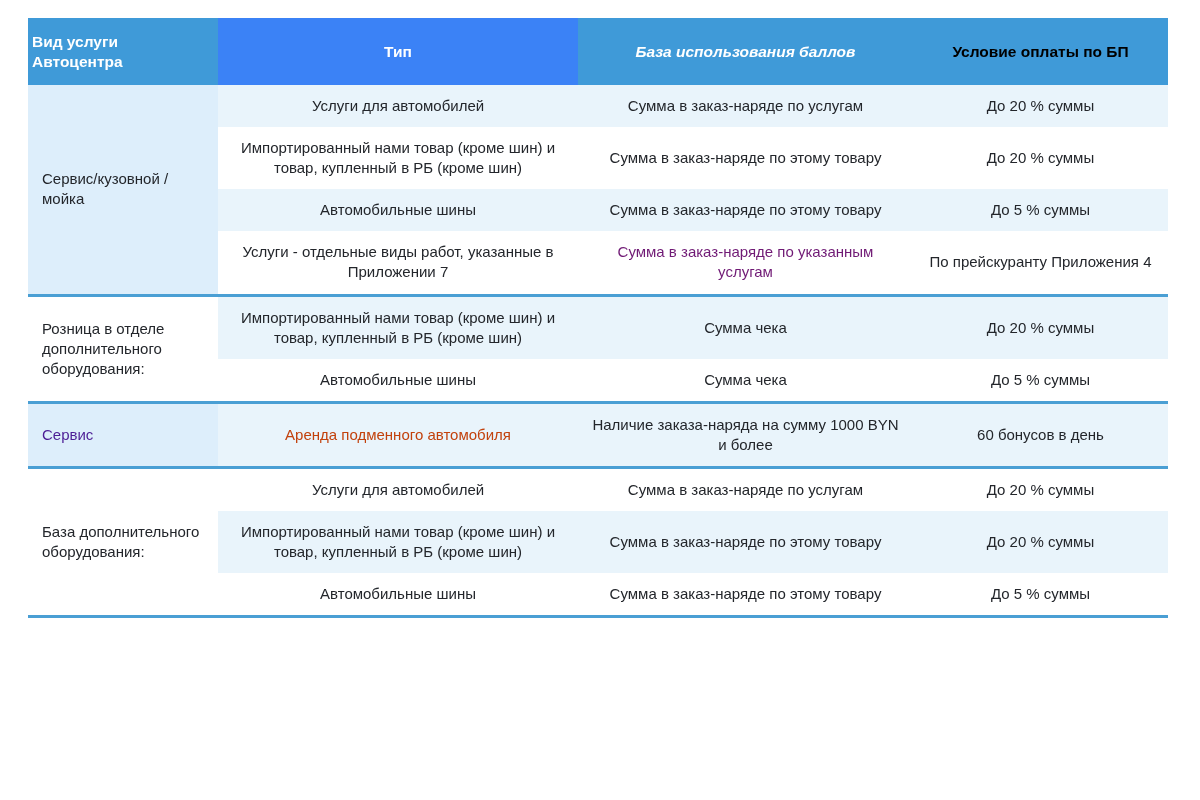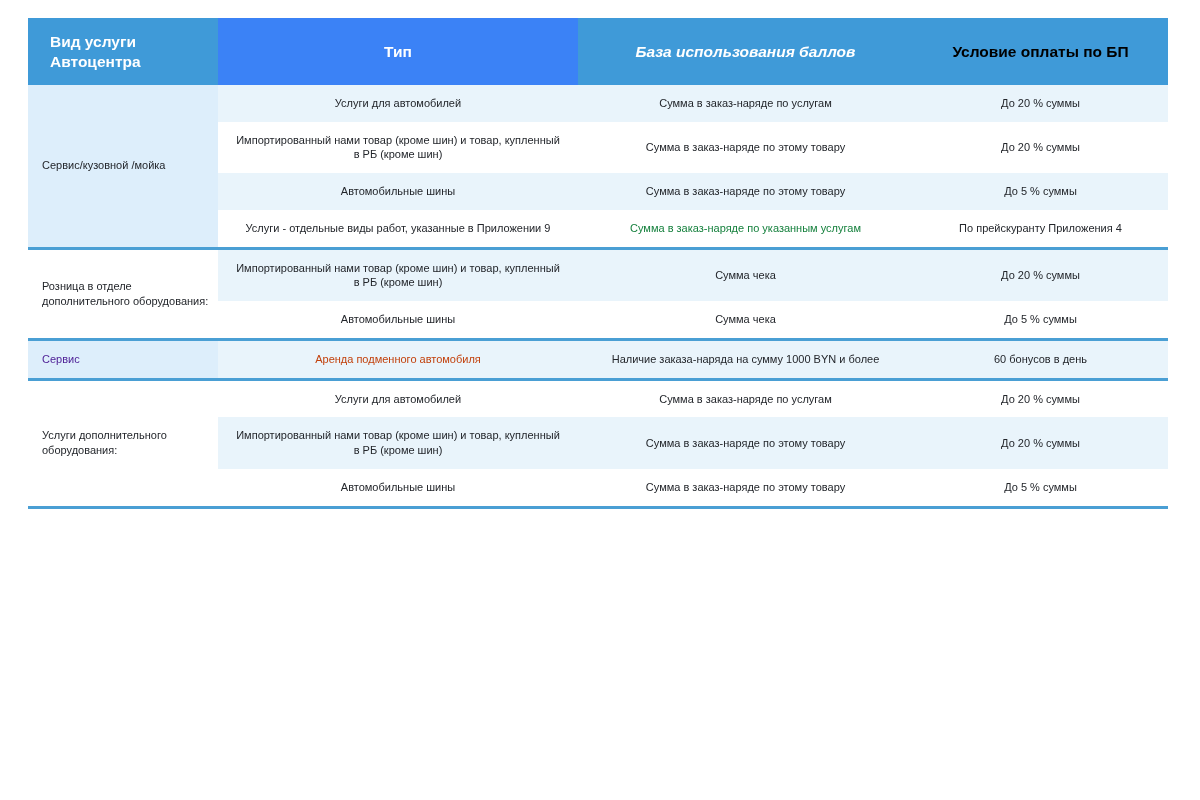--- a/index.html
+++ b/index.html
@@ -45,32 +45,32 @@
     padding: 13px 10px;
     height: 67px;
     vertical-align: middle;
     text-align: center;
     border: 0;
     box-sizing: border-box;
   }
 
   thead tr.header-row th.col-service {
     text-align: left;
-    padding-left: 22px;
+    padding-left: 4px;
   }
 
   
   col.c1 { width: 190px; }
   col.c2 { width: 360px; }
   col.c3 { width: 335px; }
   col.c4 { width: 255px; }
 
   
   tbody td {
-    font-size: 11px;
+    font-size: 15px;
     color: #23262b;
     line-height: 1.34;
     padding: 11px 14px;
     text-align: center;
     vertical-align: middle;
     border: 0;
     box-sizing: border-box;
     background: #ffffff;
   }
 
@@ -129,22 +129,22 @@
             <td class="plain" style="color: rgb(35, 38, 43);">Импортированный нами товар (кроме шин) и товар, купленный в РБ (кроме шин)</td>
             <td class="plain" style="color: rgb(35, 38, 43);">Сумма в заказ-наряде по этому товару</td>
             <td class="plain" style="color: rgb(35, 38, 43);">До 20 % суммы</td>
           </tr>
           <tr>
             <td class="tint" style="background: rgb(233, 244, 251); color: rgb(35, 38, 43);">Автомобильные шины</td>
             <td class="tint" style="background: rgb(233, 244, 251); color: rgb(35, 38, 43);">Сумма в заказ-наряде по этому товару</td>
             <td class="tint" style="background: rgb(233, 244, 251); color: rgb(35, 38, 43);">До 5 % суммы</td>
           </tr>
           <tr>
-            <td class="plain" style="color: rgb(35, 38, 43);">Услуги - отдельные виды работ, указанные в Приложении 9</td>
-            <td class="plain" style="color: #15803d;">Сумма в заказ-наряде по указанным услугам</td>
+            <td class="plain" style="color: rgb(35, 38, 43);">Услуги - отдельные виды работ, указанные в Приложении 7</td>
+            <td class="plain" style="color: #701a75;">Сумма в заказ-наряде по указанным услугам</td>
             <td class="plain" style="color: rgb(35, 38, 43); margin-top: 16px;">По прейскуранту Приложения 4</td>
           </tr>
           <tr class="group-sep">
             <td colspan="4" style="background: rgb(74, 159, 212); color: rgb(35, 38, 43);"></td>
           </tr>
           <tr>
             <td class="group-label gl-plain" rowspan="2" style="color: rgb(35, 38, 43);">Розница в отделе дополнительного оборудования:</td>
             <td class="tint" style="background: rgb(233, 244, 251); color: rgb(35, 38, 43);">Импортированный нами товар (кроме шин) и товар, купленный в РБ (кроме шин)</td>
             <td class="tint" style="background: rgb(233, 244, 251); color: rgb(35, 38, 43);">Сумма чека</td>
             <td class="tint" style="background: rgb(233, 244, 251); color: rgb(35, 38, 43);">До 20 % суммы</td>
@@ -160,21 +160,21 @@
           <tr>
             <td class="group-label gl-tint" rowspan="1" style="color: #4c1d95;">Сервис</td>
             <td class="tint" style="background: rgb(233, 244, 251); color: #c2410c;">Аренда подменного автомобиля</td>
             <td class="tint" style="background: rgb(233, 244, 251); color: rgb(35, 38, 43);">Наличие заказа-наряда на сумму 1000 BYN и более</td>
             <td class="tint" style="background: rgb(233, 244, 251); color: rgb(35, 38, 43);">60 бонусов в день</td>
           </tr>
           <tr class="group-sep">
             <td colspan="4" style="background: rgb(74, 159, 212); color: rgb(35, 38, 43);"></td>
           </tr>
           <tr>
-            <td class="group-label gl-plain" rowspan="3" style="color: rgb(35, 38, 43);">Услуги дополнительного оборудования:</td>
+            <td class="group-label gl-plain" rowspan="3" style="color: rgb(35, 38, 43);">База дополнительного оборудования:</td>
             <td class="plain" style="color: rgb(35, 38, 43);">Услуги для автомобилей</td>
             <td class="plain" style="color: rgb(35, 38, 43);">Сумма в заказ-наряде по услугам</td>
             <td class="plain" style="color: rgb(35, 38, 43);">До 20 % суммы</td>
           </tr>
           <tr>
             <td class="tint" style="background: rgb(233, 244, 251); color: rgb(35, 38, 43);">Импортированный нами товар (кроме шин) и товар, купленный в РБ (кроме шин)</td>
             <td class="tint" style="background: rgb(233, 244, 251); color: rgb(35, 38, 43);">Сумма в заказ-наряде по этому товару</td>
             <td class="tint" style="background: rgb(233, 244, 251); color: rgb(35, 38, 43);">До 20 % суммы</td>
           </tr>
           <tr>

